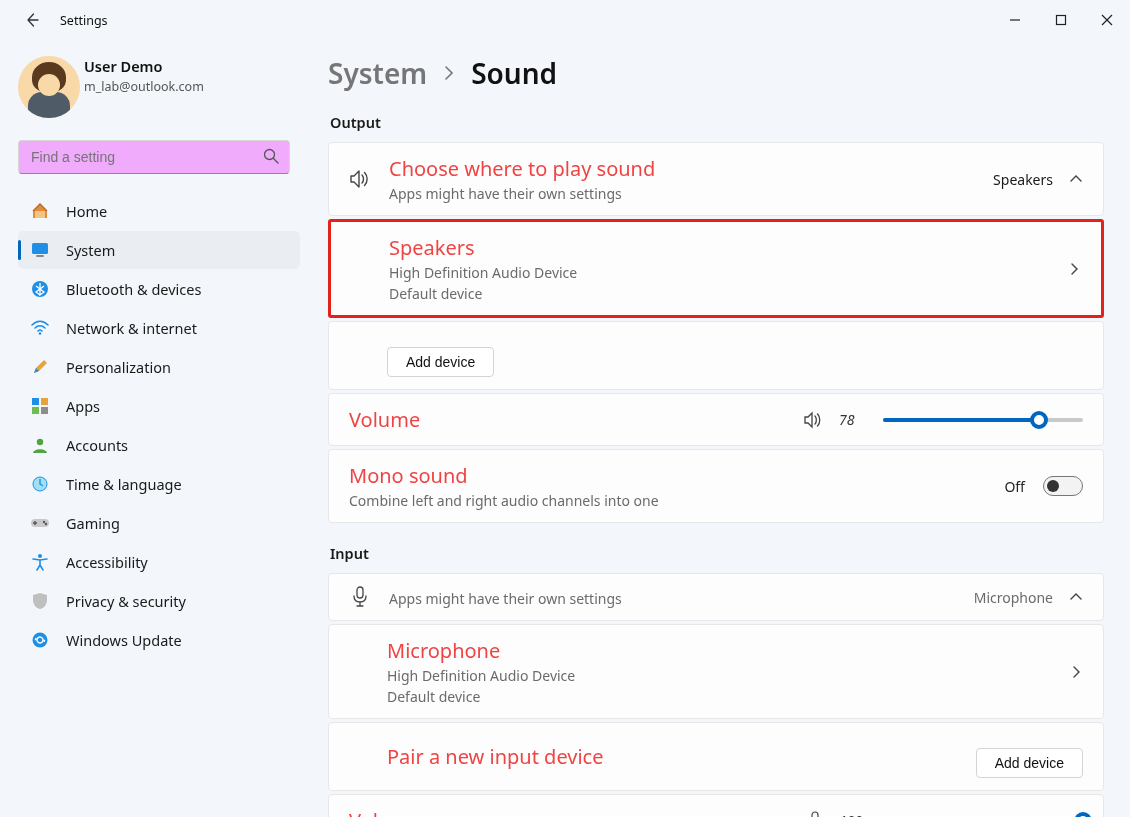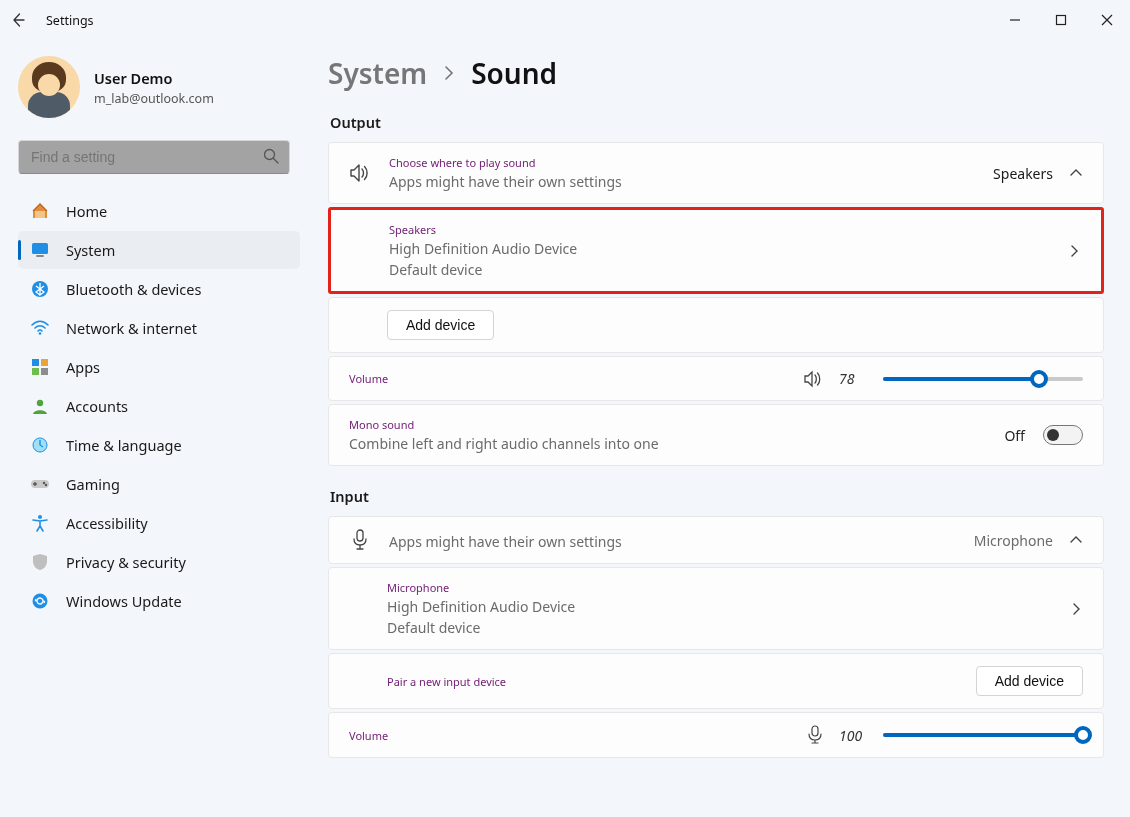--- a/index.html
+++ b/index.html
@@ -10,43 +10,43 @@
     width: 1130px;
     height: 817px;
     overflow: hidden;
     position: relative;
   }
   .window { width: 100%; height: 100%; display: flex; flex-direction: column; }
   .titlebar {
     height: 40px;
     display: flex;
     align-items: center;
-    padding-left: 10px;
+    padding-left: 24px;
     justify-content: space-between;
   }
   .titlebar-left { display: flex; align-items: center; gap: 18px; }
   .back-btn { width: 18px; display:flex; align-items:center; justify-content:center; color:#444; }
   .titlebar-title { font-size: 12.5px; color:#111; }
   .window-controls { display:flex; }
   .winctl { width: 46px; height: 34px; display:flex; align-items:center; justify-content:center; color:#222; }
   .body { flex:1; display:flex; overflow:hidden; }
   
   .sidebar { width: 310px; padding: 12px 10px 0 18px; display:flex; flex-direction:column; }
-  .user-block { display:flex; align-items:center; gap: 14px; padding: 4px 4px 18px 0; }
+  .user-block { display:flex; gap: 4px; padding: 4px 4px 18px 0; }
   .avatar { width: 62px; height: 62px; border-radius: 50%; background: radial-gradient(circle at 50% 35%, #f8d9a7 20%, #f8d9a7 20%), #ffc83d; position:relative; overflow:hidden; }
   .avatar::before {  content:""; position:absolute; top:6px; left:14px; width:34px; height:30px; background:#5a3a1f; border-radius:50% 50% 40% 40%; }
   .avatar::after { content:""; position:absolute; top:18px; left:20px; width:22px; height:22px; background:#f8d9a7; border-radius:50%; }
   .avatar .shld { position:absolute; bottom:0; left:10px; width:42px; height:26px; background:#4f5b66; border-radius:14px 14px 0 0; }
   .user-name { font-size:14.5px; font-weight:600; color:#111; }
   .user-email { font-size:12.5px; color:#555; margin-top:2px; }
   .search-wrap { position:relative; margin: 4px 10px 18px 0; }
   .search-input {
     width: 100%; height: 34px; border-radius: 4px;
     border: 1px solid #d6d6d6; border-bottom: 1.5px solid #8a8a8a;
-    background:#a3a3a3; padding: 0 36px 0 12px; font-size:14px;
+    background:#f0abfc; padding: 0 36px 0 12px; font-size:14px;
     outline:none;
   }
   .search-icon { position:absolute; right:10px; top:7px; color:#555; }
   .nav { display:flex; flex-direction:column; gap:1px; }
   .nav-item {
     display:flex; align-items:center; gap:16px;
     height: 38px; padding: 0 12px 0 12px;
     border-radius: 5px; font-size:14.5px; color:#1a1a1a;
     position:relative;
   }
@@ -63,31 +63,31 @@
   .bc-sep { color:#767676; }
   .bc-page { font-size:28px; font-weight:600; color:#111; }
   .section-label { font-size:14.5px; font-weight:600; margin: 20px 0 10px 2px; color:#1a1a1a; }
   .card {
     background:#fdfdfd; border:1px solid #e7e7e7; border-radius:4px;
     padding: 12px 20px; display:flex; align-items:center; gap:18px;
     margin-bottom:3px; position:relative;
   }
   .card .lead-icon { width:22px; color:#444; display:flex; justify-content:center; }
   .card .texts { flex:1; }
-  .card .title { font-size:11px; color:#701a75; }
+  .card .title { font-size:20px; color:#ef4444; }
   .card .subtitle { font-size:14px; color:#6b6b6b; margin-top:2px; }
   .card .right { display:flex; align-items:center; gap:16px; }
   .value-label { font-size:14px; color:#1a1a1a; }
   .value-label.muted { color:#6b6b6b; }
   .chevron { color:#444; }
   .card.sub { padding-left: 58px; }
   .highlighted { border: 3px solid #e2231a; border-radius:3px; }
   .btn {
     background:#fff; border:1px solid #d4d4d4; border-radius:4px;
-    padding: 6px 18px; font-size:14px; color:#111;
+    padding: 6px 18px; font-size:14px; color:#111;margin-top:13px;
   }
   .slider-row { display:flex; align-items:center; gap:14px; }
   .slider-track {
     width: 200px; height:4px; background:#c9c9c9; border-radius:2px; position:relative;
   }
   .slider-fill { position:absolute; left:0; top:0; bottom:0; background:#0067c0; border-radius:2px; }
   .slider-thumb {
     position:absolute; top:50%; width:18px; height:18px; border-radius:50%;
     background:#fff; border:4px solid #0067c0; transform:translate(-50%,-50%);
   }
@@ -184,20 +184,29 @@
           <span>Bluetooth &amp; devices</span>
         </div>
         <div class="nav-item">
           <span class="nav-icon">
               <svg width="18" height="16" viewBox="0 0 18 16">
                 <path d="M1 5c5-5 11-5 16 0M4 8c3-3 7-3 10 0M7 11c1.3-1.3 2.7-1.3 4 0" stroke="#1f8fe6" stroke-width="1.6" fill="none" stroke-linecap="round"></path>
                 <circle cx="9" cy="13.5" r="1.3" fill="#1f8fe6"></circle>
               </svg>
             </span>
           <span>Network &amp; internet</span>
+        </div>
+        <div class="nav-item">
+          <span class="nav-icon">
+              <svg width="18" height="18" viewBox="0 0 18 18">
+                <path d="M3 15l2-5 8-8 3 3-8 8z" fill="#e8a33d"></path>
+                <path d="M3 15l2-5 3 3z" fill="#1f8fe6"></path>
+              </svg>
+            </span>
+          <span>Personalization</span>
         </div>
         <div class="nav-item">
           <span class="nav-icon">
               <svg width="18" height="18" viewBox="0 0 18 18">
                 <rect x="1" y="1" width="7" height="7" fill="#1f8fe6"></rect>
                 <rect x="10" y="1" width="7" height="7" fill="#e8a33d"></rect>
                 <rect x="1" y="10" width="7" height="7" fill="#6ebd4f"></rect>
                 <rect x="10" y="10" width="7" height="7" fill="#8d8d8d"></rect>
               </svg>
             </span>

